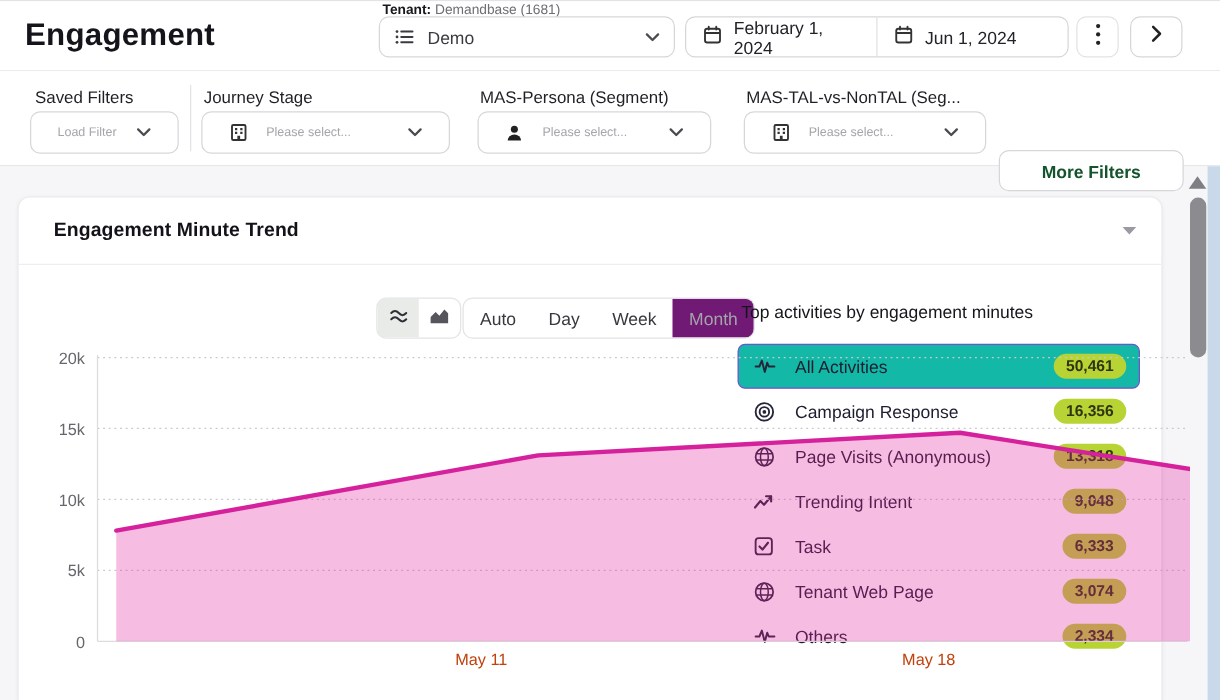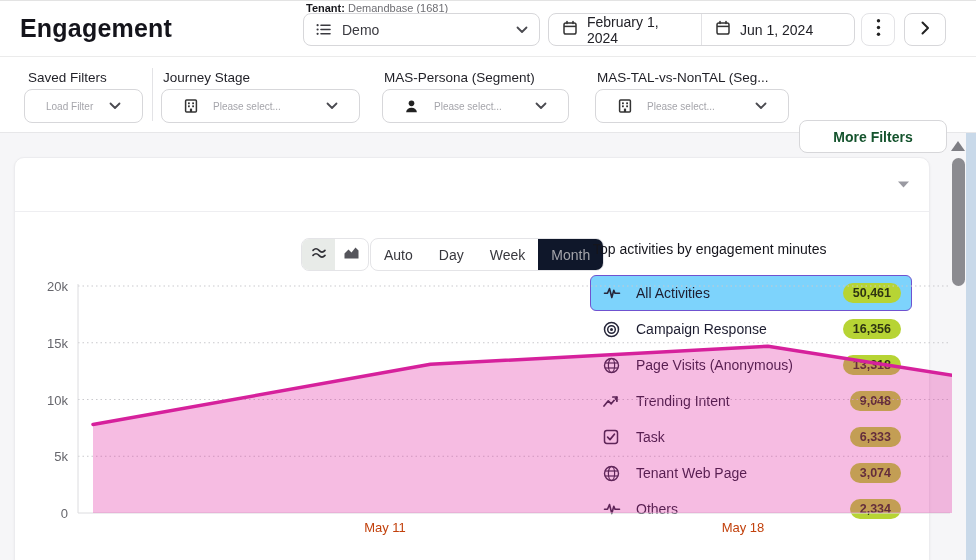--- a/index.html
+++ b/index.html
@@ -36,26 +36,26 @@
   .card { position:absolute; left:14px; top:156px; width:916px; height:412px; background:#fff; border:1px solid #ececef; border-radius:10px; box-shadow:0 1px 3px rgba(20,20,40,.05); z-index:1; }
   .card-header { position:absolute; left:0; top:0; width:100%; height:54px; border-bottom:1px solid #eeeef1; display:flex; align-items:center; padding:0 20px 0 28px; }
   .card-title { font-size:15.5px; font-weight:700; color:#121218; letter-spacing:.1px; }
   .collapse-caret { margin-left:auto; color:#9a9aa2; display:flex; }
 
   .toggle-group { position:absolute; left:286px; top:80px; height:33px; display:flex; border:1px solid #e4e4e7; border-radius:8px; overflow:hidden; background:#fff; z-index:3; }
   .toggle { width:33px; display:flex; align-items:center; justify-content:center; color:#3e3e44; }
   .toggle.selected { background:#e8ebe8; }
   .gran-group { position:absolute; left:355px; top:80px; height:33px; display:flex; border:1px solid #e4e4e7; border-radius:8px; overflow:hidden; background:#fff; z-index:3; }
   .gran-btn { padding:0 13px; display:flex; align-items:center; font-size:14px; color:#38383e; }
-  .gran-btn.disabled { background:#0f172a; color:#a4a4aa; }
+  .gran-btn.disabled { background:#701a75; color:#a4a4aa; }
 
   .activities-title { position:absolute; left:578px; top:83px; font-size:14px; font-weight:500; color:#15151c; z-index:3; white-space:nowrap; }
   .activities-list { position:absolute; left:575px; top:117px; width:322px; z-index:3; }
   .act-row { height:36px; display:flex; align-items:center; padding:0 10px 0 12px; border:1.5px solid transparent; border-radius:6px; }
-  .act-row.selected { border-color:#6f52d0; background:#7dd3fc;text-align:center; }
+  .act-row.selected { border-color:#6f52d0; background:#14b8a6;text-align:center; }
   .act-icon { width:20px; display:flex; color:#26263a; }
   .act-label { margin-left:13px; font-size:14px; color:#1d1d30; }
   .act-badge { margin-left:auto; background:#b7d434; color:#2f3412; font-size:12.5px; font-weight:700; padding:3px 10px; border-radius:10px; }
 
   
   .layer { position:absolute; top:0; left:0; width:976px; height:560px; pointer-events:none; }
   .layer.grid { z-index:2; }
   .layer.area { z-index:4; }
   .ytick { position:absolute; left:24px; width:44px; text-align:right; font-size:13px; color:#66666c; z-index:2; }
   .xtick { position:absolute; transform:translateX(-50%); font-size:13px; color:#c2410c; z-index:2; white-space:nowrap; }
@@ -211,20 +211,21 @@
   <div class="more-filters">
     <span>More Filters</span>
   </div>
 </div>
 
 <div class="main-bg"></div>
 <div class="edge-strip"></div>
 
 <div class="card">
   <div class="card-header">
+    <span class="card-title">Engagement Minute Trend</span>
     <span class="collapse-caret">
       <svg width="11" height="7" viewBox="0 0 11 7">
           <polygon points="0,0.5 11,0.5 5.5,6.5" fill="currentColor"></polygon>
         </svg>
     </span>
   </div>
 
   <div class="toggle-group">
     <div class="toggle selected">
       <span>

